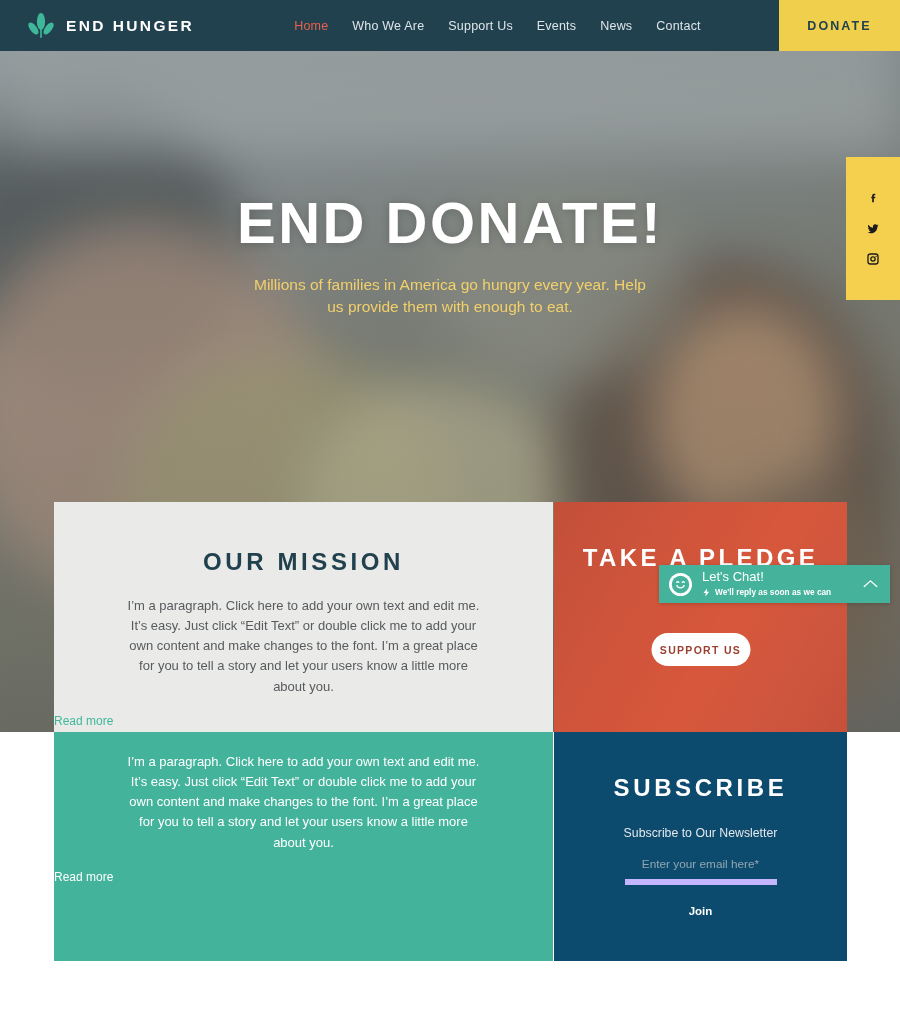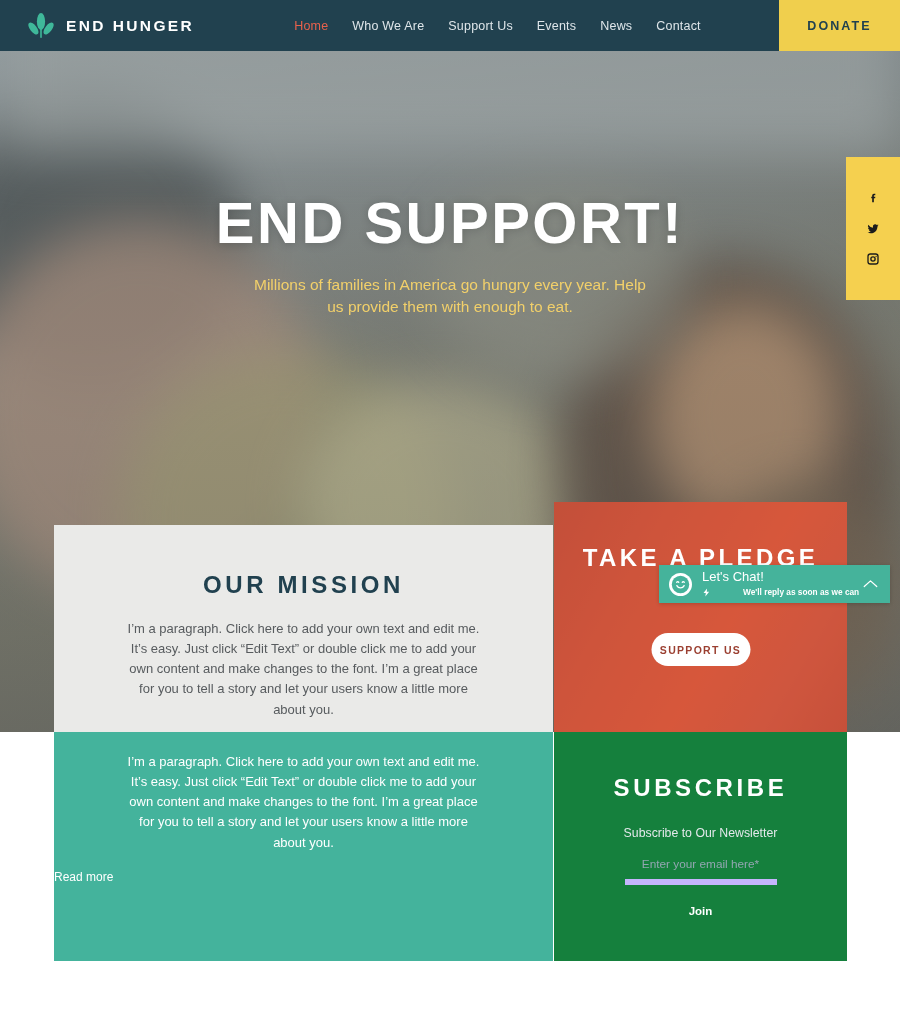--- a/index.html
+++ b/index.html
@@ -73,24 +73,24 @@
   }
   .social-icon { width: 16px; height: 16px; cursor: pointer; display:block; fill:#1c1c1c; }
 
   
   .grid {
     position: absolute; left: 54px; top: 502px; width: 792px; height: 459px;
     display: grid; grid-template-columns: 499px 293px; grid-template-rows: 230px 229px;
     column-gap: 1px; z-index: 20;
   }
   .cell { position: relative; overflow: hidden; }
-  .cell-mission { background: #eaeae8; margin-top: 23px; }
+  .cell-mission { background: #eaeae8; }
   .cell-pledge  { background: #d0543f; }
   .cell-news    { background: #44b39c; }
-  .cell-sub     { background: #15803d; }
+  .cell-sub     { background: #0c4a6e; }
 
   .cell-pledge .pledge-photo {
     position:absolute; inset:0;
     background: linear-gradient(120deg,#a9483b 0%, #c2533f 30%, #d45a3f 58%, #c35746 80%, #b14a3c 100%);
   }
   .cell-pledge .pledge-tint { position:absolute; inset:0; background: rgba(216,85,57,.55); }
 
   .sec-title {
     position: relative; text-align: center; font-weight: 700;
     letter-spacing: 3.6px; font-size: 24px;
@@ -146,21 +146,21 @@
     background: #45b39b; display: flex; align-items: center; z-index: 60;
     box-shadow: 0 1px 4px rgba(0,0,0,.18);
   }
   .chat-avatar {
     width: 23px; height: 23px; border-radius: 50%; background: #ffffff;
     margin-left: 10px; flex: 0 0 auto; display:flex; align-items:center; justify-content:center;
   }
   .chat-text { margin-left: 10px; flex: 1 1 auto; }
   .chat-title { color: #ffffff; font-size: 13px; line-height: 1.15; }
   .chat-sub-row { display: flex; align-items: center; gap: 4px; margin-top: 2px; }
-  .chat-sub { color: #ffffff; font-size: 8.3px; font-weight: 700; margin-left: 28px; }
+  .chat-sub { color: #ffffff; font-size: 8.3px; font-weight: 700; }
   .chat-chevron { margin-right: 12px; flex: 0 0 auto; cursor: pointer; }
 </style>
 </head>
 <body>
 
 <div class="page">
 
   <div class="header">
     <div class="logo-wrap">
       <svg class="leaf-icon" viewBox="0 0 26 28">
@@ -190,21 +190,21 @@
       <div class="blob" style="left:120px;top:300px;width:330px;height:330px;background:#b8ae7e;opacity:.7;"></div>
       <div class="blob" style="left:300px;top:330px;width:280px;height:240px;background:#d9cfa2;opacity:.65;"></div>
       <div class="blob" style="left:560px;top:210px;width:330px;height:420px;background:#6b5444;opacity:.85;"></div>
       <div class="blob" style="left:650px;top:250px;width:190px;height:230px;background:#c79d78;opacity:.9;"></div>
       <div class="blob" style="left:700px;top:430px;width:200px;height:240px;background:#8a7158;opacity:.8;"></div>
       <div class="blob" style="left:430px;top:130px;width:260px;height:200px;background:#a9a797;opacity:.6;"></div>
       <div class="blob" style="left:0px;top:-60px;width:900px;height:160px;background:#c9ccc8;opacity:.75;border-radius:0;"></div>
       <div class="hero-overlay"></div>
     </div>
     <div class="hero-content">
-      <div class="hero-title">END SUPPORT!</div>
+      <div class="hero-title">END DONATE!</div>
       <div class="hero-sub">Millions of families in America go hungry every year. Help us provide them with enough to eat.</div>
     </div>
   </div>
 
   <div class="social-bar">
     <svg class="social-icon" viewBox="0 0 24 24">
       <path d="M15.5 8.5h-2.2v-1.4c0-.6.4-.75.7-.75h1.45V4.1h-2c-2.2 0-2.7 1.65-2.7 2.7v1.7H9.4v2.3h1.35V17h2.55v-6.2h1.9l.3-2.3z"></path>
     </svg>
     <svg class="social-icon" viewBox="0 0 24 24">
       <path d="M20.5 6.6c-.6.3-1.3.5-2 .6.7-.45 1.25-1.15 1.5-2-.65.4-1.4.7-2.2.85A3.45 3.45 0 0 0 11.9 9.2c0 .27.03.53.09.78A9.8 9.8 0 0 1 4.9 5.5a3.45 3.45 0 0 0 1.07 4.6c-.56-.02-1.1-.18-1.56-.43v.04a3.45 3.45 0 0 0 2.77 3.38c-.52.14-1.07.16-1.6.06a3.45 3.45 0 0 0 3.22 2.4A6.93 6.93 0 0 1 3.5 17a9.77 9.77 0 0 0 5.3 1.55c6.35 0 9.83-5.27 9.83-9.83l-.01-.45c.67-.49 1.26-1.1 1.73-1.8z"></path>

